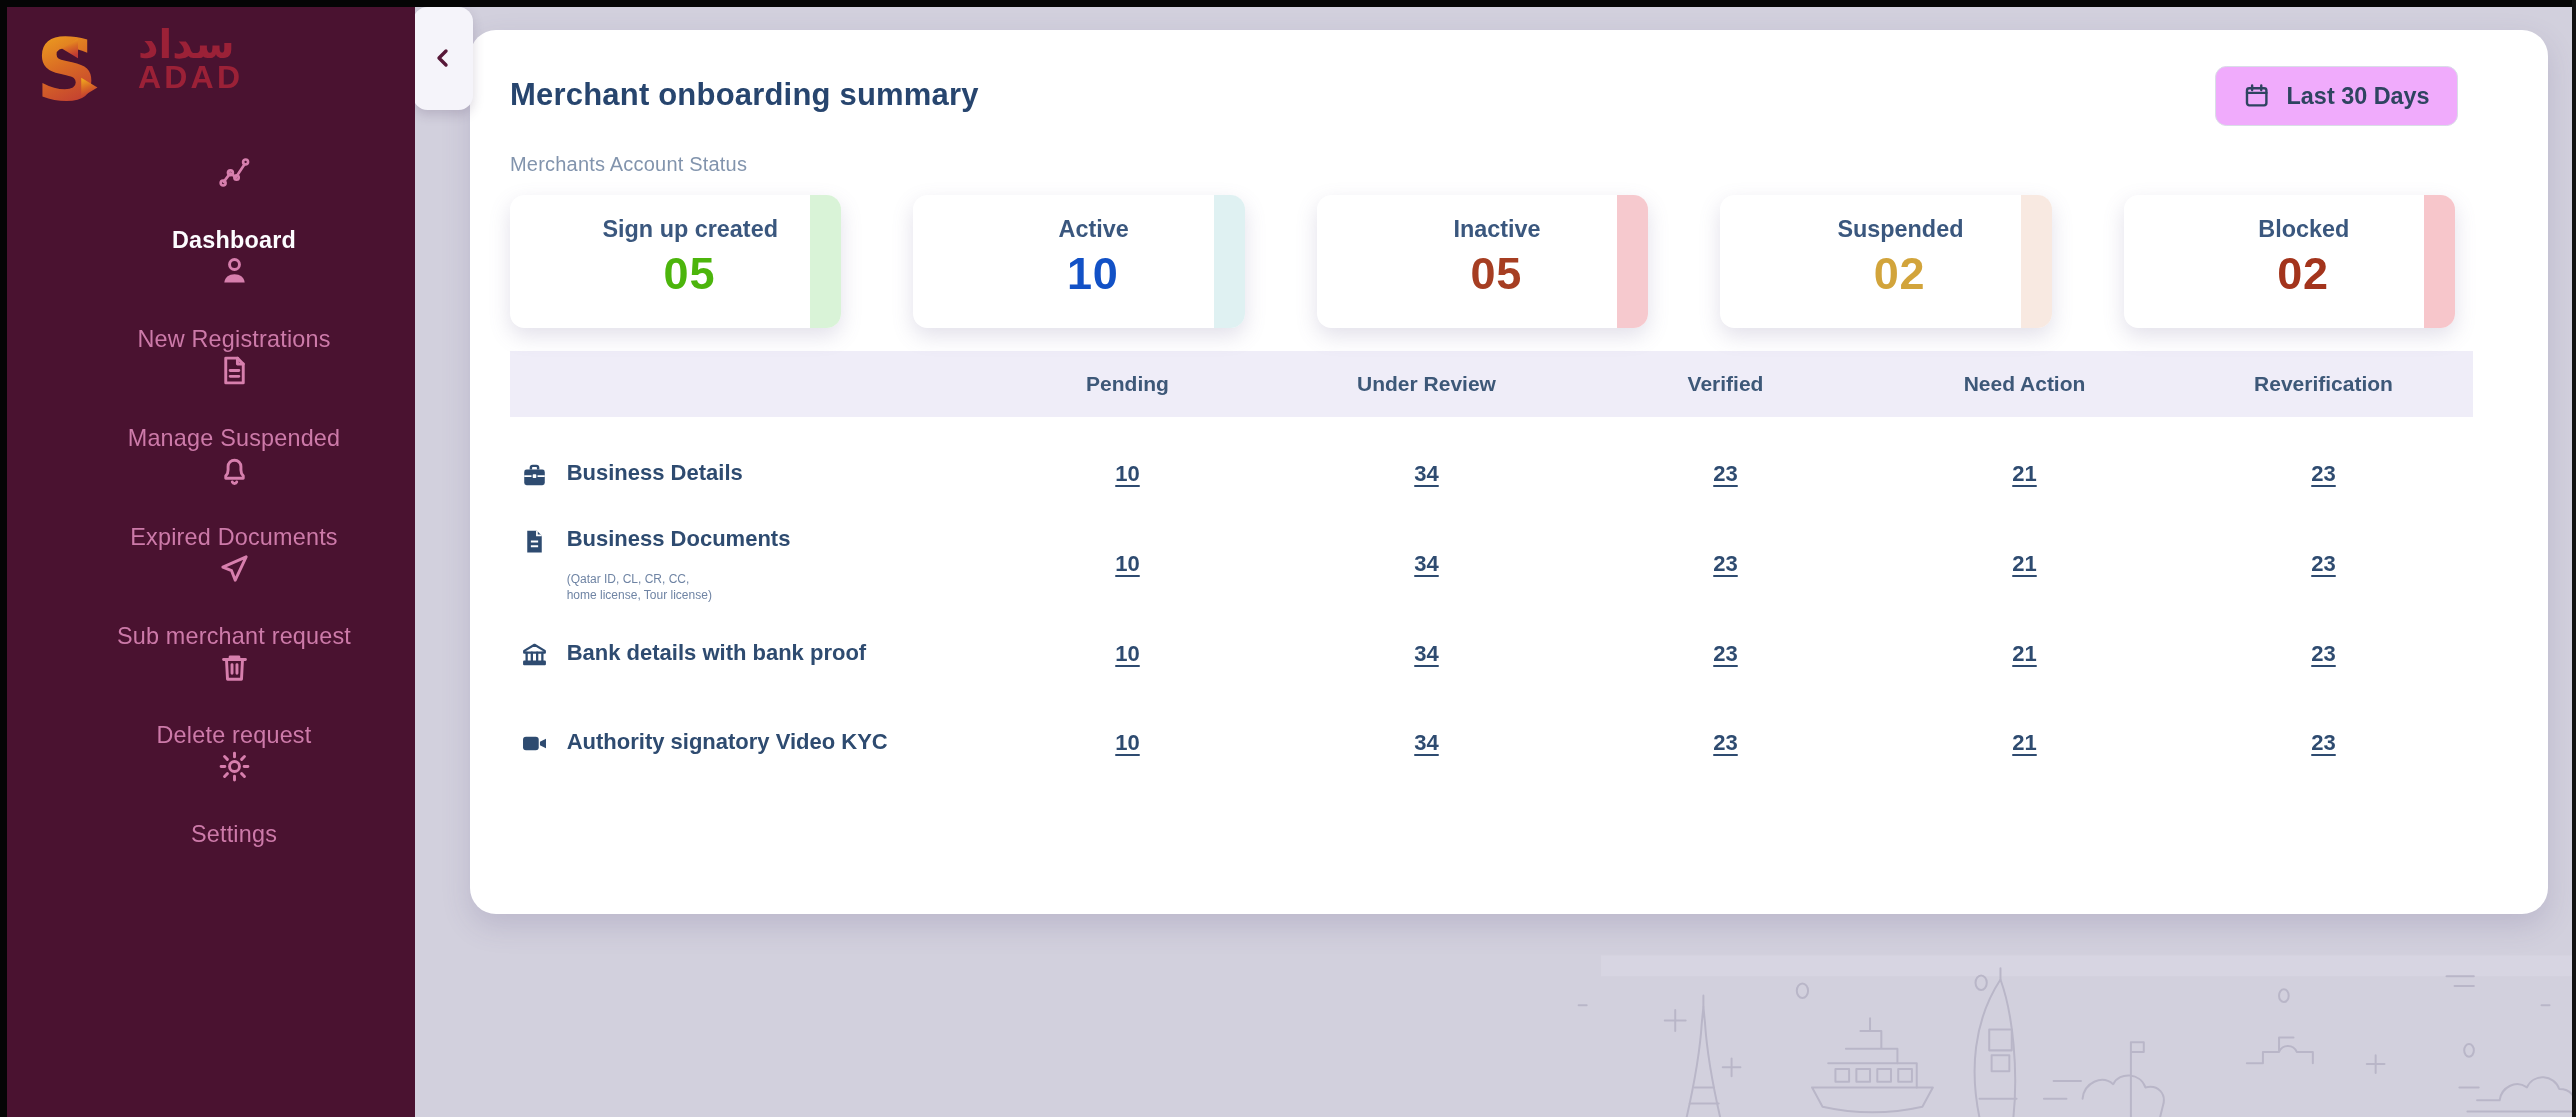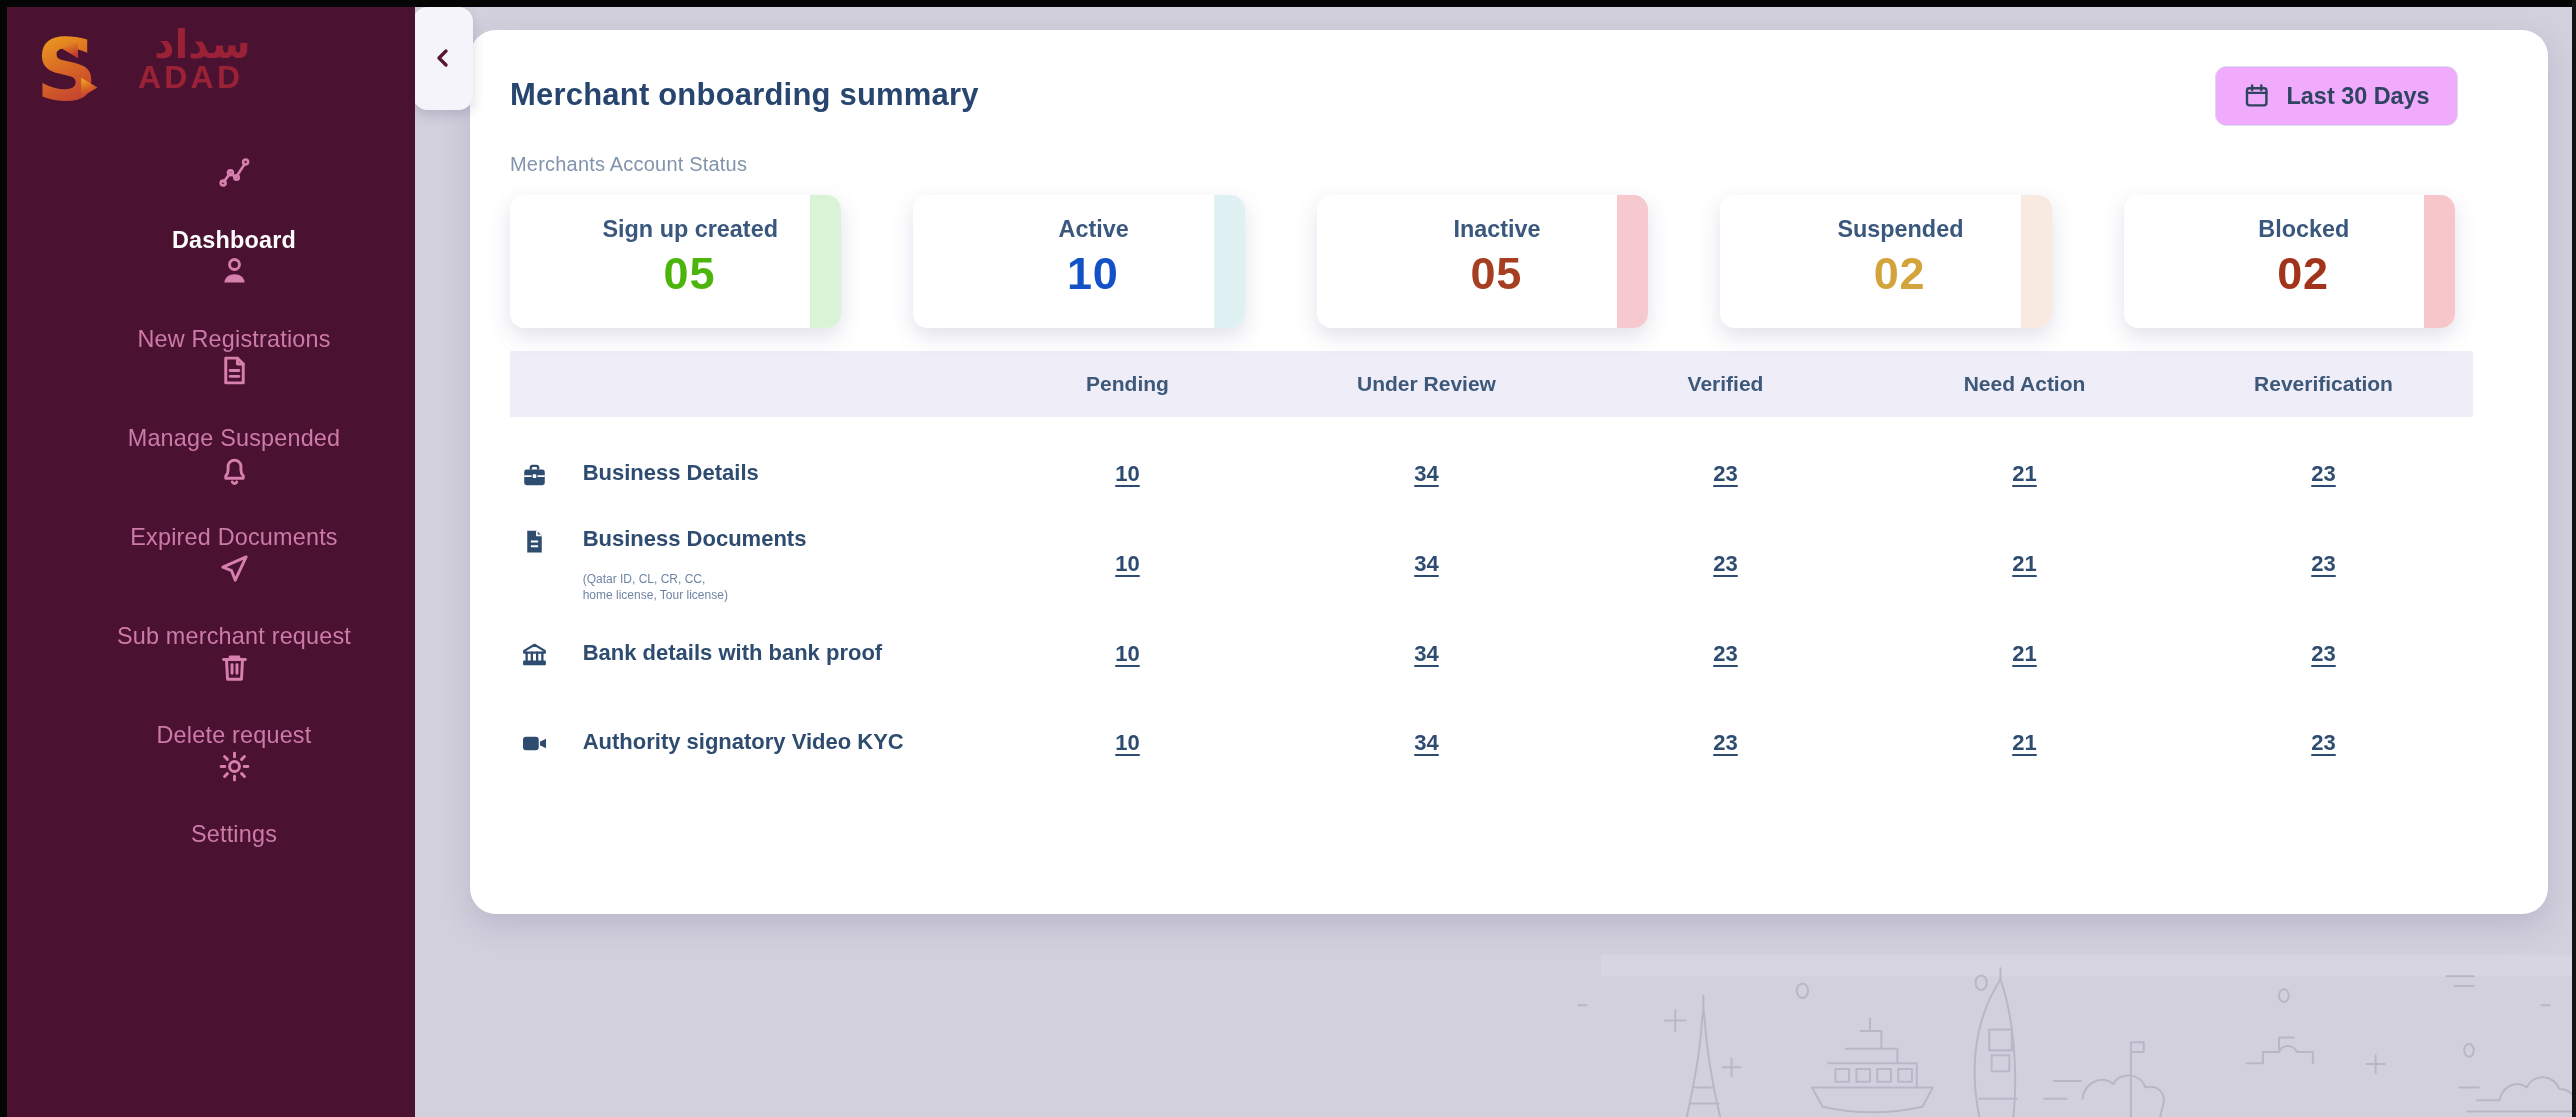--- a/index.html
+++ b/index.html
@@ -14,21 +14,21 @@
   .edge-left{position:absolute;top:0;left:0;width:6.5px;height:100%;background:#050505;z-index:60;}
   .edge-right{position:absolute;top:0;right:0;width:4px;height:100%;background:#121212;z-index:60;}
 
   
   .sidebar{
     position:absolute;left:0;top:0;width:415px;height:100%;
     background:#4A1230;z-index:10;
   }
   .logo{display:flex;align-items:flex-start;padding:21px 0 0 31px;}
   .logo-text{margin-left:13px;margin-top:3.2px;line-height:1;}
-  .logo-arabic{display:block;font-family:"DejaVu Sans", sans-serif;font-size:40px;color:#9B2137;font-weight:700;margin-left:16px;}
+  .logo-arabic{display:block;font-family:"DejaVu Sans", sans-serif;font-size:40px;color:#9B2137;font-weight:700;}
   .logo-latin{display:block;font-size:32px;font-weight:800;letter-spacing:3.2px;color:#9B2137;margin-top:-3.2px;}
   .menu{list-style:none;margin:40px 0 0 0;padding:0;}
   .menu li{
     height:99px;display:flex;align-items:center;gap:37px;
     padding-left:53px;cursor:pointer;
     color:#CD7AA9;font-size:23.4px;font-weight:500;letter-spacing:0.2px;flex-direction:column;
   }
   .menu li.active{color:#FDFDFF;font-weight:600;}
   .menu .icon{width:35px;height:35px;flex:0 0 35px;color:#D77FAD;}
   .menu .icon svg{width:35px;height:35px;display:block;}
@@ -73,21 +73,21 @@
   .status-card .sc-label{display:block;margin:21px 0 0 29px;font-size:23.4px;font-weight:600;color:#3A577E;}
   .status-card .sc-value{display:block;margin:4.8px 0 0 27.4px;font-size:45px;font-weight:700;letter-spacing:0.8px;}
 
   
   .vtable{width:1963px;margin-top:22.6px;}
   .vrow{display:grid;grid-template-columns:468px repeat(5,1fr);align-items:center;}
   .vhead{background:#EFEDF8;height:66px;}
   .vhead .vcol{font-size:21px;font-weight:700;color:#3D5878;text-align:center;}
   .vbody{margin-top:13px;}
   .vbody .vrow{min-height:76px;padding:6.5px 0;}
-  .rlabel{display:flex;align-items:flex-start;gap:34px;padding-left:9.7px;}
+  .rlabel{display:flex;align-items:flex-start;gap:18px;padding-left:9.7px;}
   .rlabel .icon{width:29px;height:29px;flex:0 0 29px;color:#2E4B70;margin-top:1.6px;}
   .rlabel .icon svg{width:29px;height:29px;display:block;}
   .rtext{font-size:22px;font-weight:700;color:#2E4B70;line-height:1.25;}
   .rsub{display:block;font-size:12px;font-weight:400;color:#6F84A4;white-space:pre-line;margin-top:19px;line-height:1.3;}
   .vval{font-size:22px;font-weight:700;color:#2E4B70;text-align:center;
         text-decoration:underline;text-underline-offset:4px;text-decoration-thickness:1.6px;cursor:pointer;}
 
   
   .skyline{position:absolute;right:0;bottom:0;width:1048px;height:190px;z-index:1;}
 </style>

